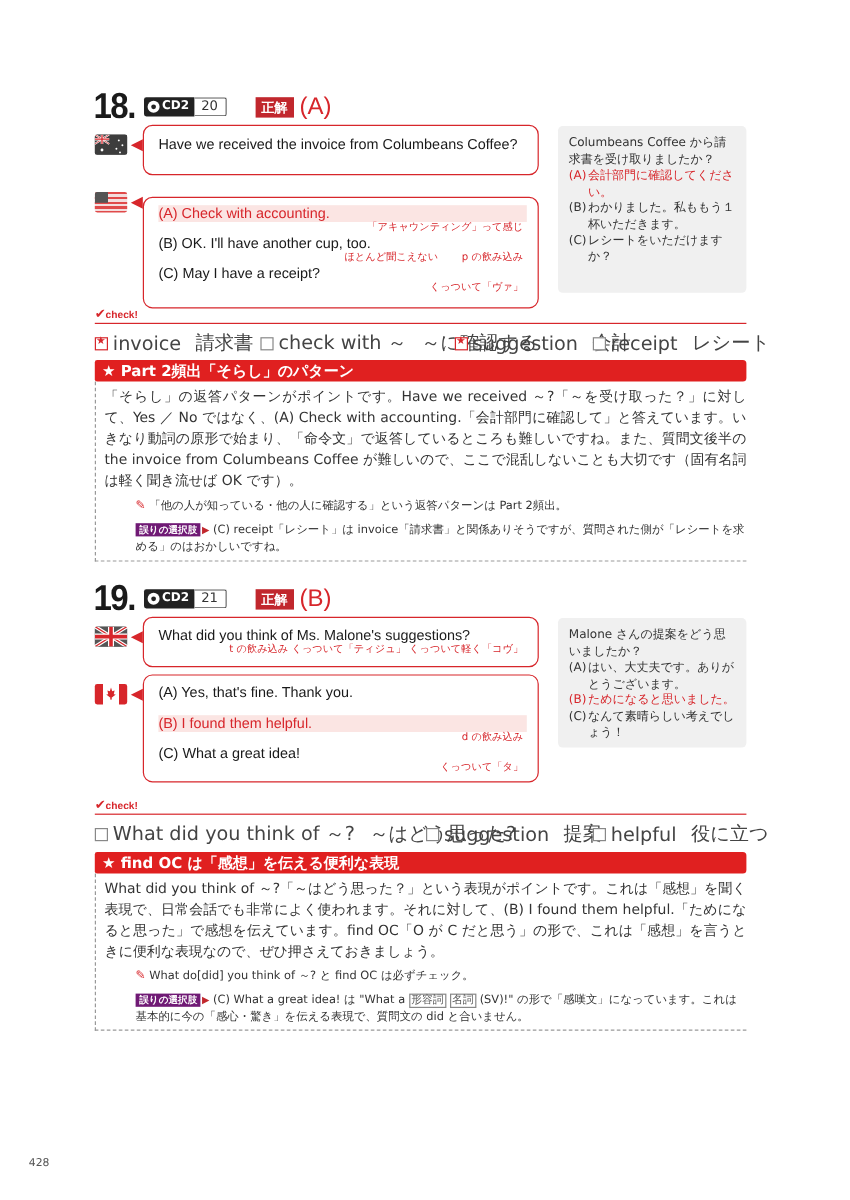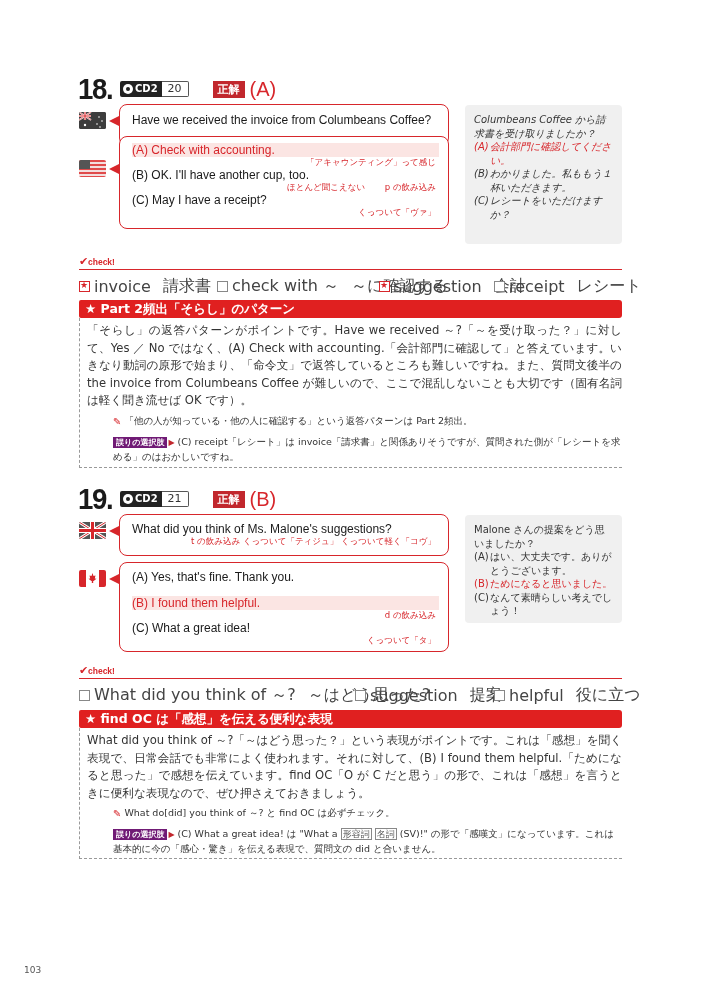--- a/index.html
+++ b/index.html
@@ -89,30 +89,30 @@
       <circle cx="21" cy="15" r="0.8" fill="#fff"></circle>
   </svg>
 </div>
 <div class="pointer" style="left:109px; top:116px;"></div>
 <div class="bubble" style="top:104px; height:42px;">
   <div class="bline" style="margin-top:3px;">Have we received the invoice from Columbeans Coffee?</div>
 </div>
 
 <div class="flag flag-us" style="top:160px;"></div>
 <div class="pointer" style="left:109px; top:164px;"></div>
-<div class="bubble" style="top:136px; height:93px; padding-top:6px;">
+<div class="bubble" style="top:164px; height:93px; padding-top:6px;">
   <div class="bline correct">(A) Check with accounting.</div>
   <div class="note" style="margin-left:84px;">「アキャウンティング」って感じ</div>
   <div class="bline">(B) OK. I'll have another cup, too.</div>
   <div class="note" style="margin-left:26px;">ほとんど聞こえない　　 p の飲み込み</div>
   <div class="bline">(C) May I have a receipt?</div>
   <div class="note" style="margin-left:62px;">くっついて「ヴァ」</div>
 </div>
 
-<div class="transbox" style="top:105px; height:139px;font-style:italic;">
+<div class="transbox" style="top:105px; height:139px;">
   <div>Columbeans Coffee から請求書を受け取りましたか？</div>
   <div class="tl red">
       <span class="lab">(A)</span>
       <span>会計部門に確認してください。</span>
     </div>
   <div class="tl">
       <span class="lab">(B)</span>
       <span>わかりました。私ももう１杯いただきます。</span>
     </div>
   <div class="tl">
@@ -242,13 +242,13 @@
 <div class="sec-bar" style="top:710px;">★ find OC は「感想」を伝える便利な表現</div>
 <div class="expl" style="top:728px; height:131px;">
   <p>What did you think of ～?「～はどう思った？」という表現がポイントです。これは「感想」を聞く表現で、日常会話でも非常によく使われます。それに対して、(B) I found them helpful.「ためになると思った」で感想を伝えています。find OC「O が C だと思う」の形で、これは「感想」を言うときに便利な表現なので、ぜひ押さえておきましょう。</p>
   <div class="tip">
       <span class="pencil">✎</span>
       <span>What do[did] you think of ～? と find OC は必ずチェック。</span>
     </div>
   <div class="wrong"><span class="wrong-badge">誤りの選択肢</span><span class="arrow">▶</span><span>(C) What a great idea! は "What a </span><span class="boxed">形容詞</span> <span class="boxed">名詞</span><span> (SV)!" の形で「感嘆文」になっています。これは基本的に今の「感心・驚き」を伝える表現で、質問文の did と合いません。</span></div>
 </div>
 
-<div class="pagenum">103</div>
+<div class="pagenum">428</div>
 
 </body></html>

